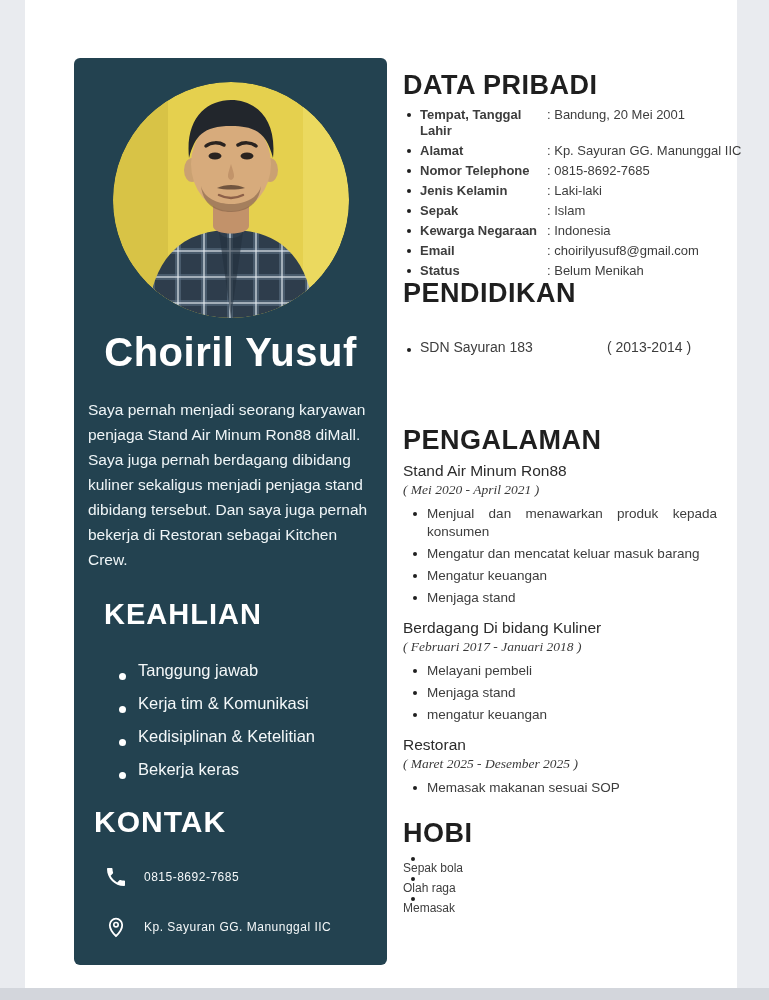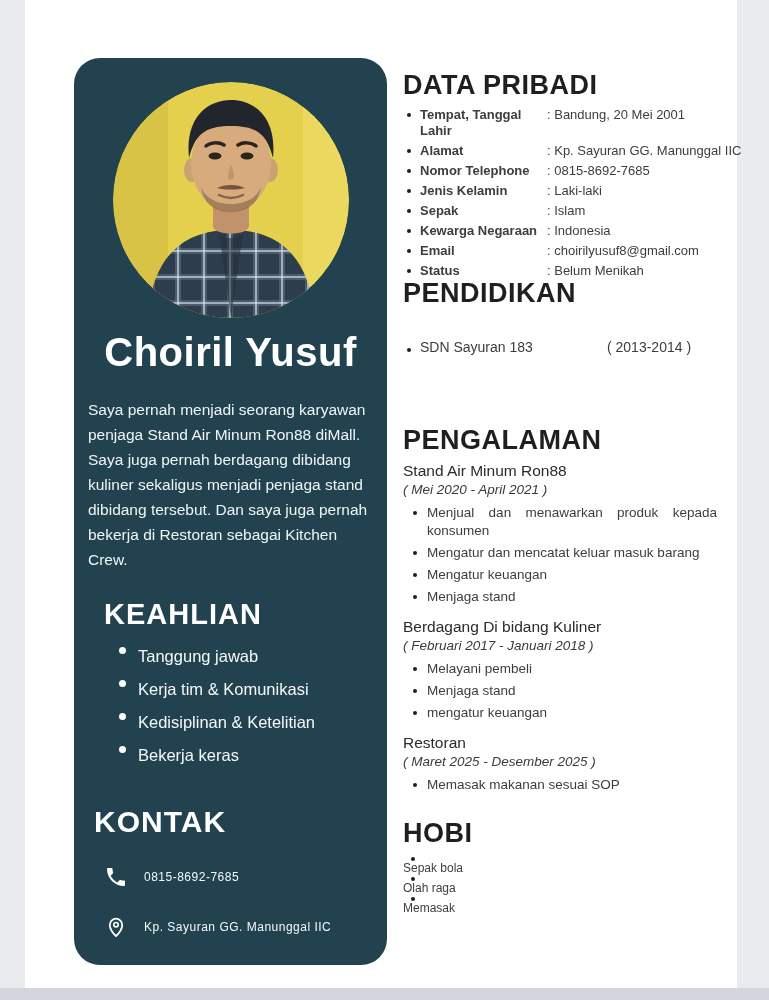--- a/index.html
+++ b/index.html
@@ -20,21 +20,21 @@
     left: 25px; top: 0;
     width: 712px; height: 988px;
     background: #ffffff;
   }
   
   .sidebar {
     position: absolute;
     left: 49px; top: 58px;
     width: 313px; height: 907px;
     background: #234250;
-    border-radius: 26px;
+    border-radius: 6px;
     color: #f4f8f9;
     overflow: hidden;
   }
   .photo-wrap {
     width: 236px; height: 236px;
     margin: 24px auto 0 auto;
     border-radius: 50%;
     overflow: hidden;
   }
   .photo-wrap svg { display: block; }
@@ -53,21 +53,21 @@
     color: #eff5f7;
   }
   .side-heading {
     font-weight: bold;
     color: #ffffff;
     letter-spacing: 1px;
   }
   .skills-title { margin: 26px 0 0 30px; font-size: 29px; }
   .skills-list { list-style: none; margin-top: 16px; }
   .skills-list li {
-    display: flex; align-items: flex-start;
+    display: flex; align-items: flex-end;
     padding-left: 45px;
     height: 33px;
     font-size: 16.5px;
   }
   .dot-w {
     width: 7px; height: 7px; border-radius: 50%;
     background: #ffffff; margin-right: 12px; flex: 0 0 auto;
   }
   .contact-title { margin: 26px 0 0 20px; font-size: 30px; }
   .contact-row {
@@ -103,21 +103,21 @@
   }
   .plabel { width: 127px; flex: 0 0 auto; font-weight: bold; }
   .pvalue { flex: 1; }
   .sec-education { position: absolute; top: 278px; left: 0; width: 358px; }
   .edu-row { display: flex; align-items: center; margin-top: 30px; font-size: 14px; }
   .edu-name { width: 187px; flex: 0 0 auto; }
   .sec-experience { position: absolute; top: 425px; left: 0; width: 358px; }
   .job { margin-top: 6px; }
   .job + .job { margin-top: 12px; }
   .job-name { font-size: 15.5px; font-weight: 500; color: #2b2b2b; }
-  .job-period { font-size: 13.5px; font-style: italic; color: #3a3a3a; margin-top: 2px; }
+  .job-period { font-size: 13.5px; font-style: italic; color: #3a3a3a; margin-top: 2px; font-family: Liberation Serif, serif; }
   .duties { list-style: none; margin-top: 7px; }
   .duties li {
     display: flex; align-items: flex-start;
     margin-top: 4px;
     font-size: 13.5px; line-height: 18px;
   }
   .duties .dot-b { margin: 7px 10px 0 10px; }
   .duty-text { width: 290px; text-align: justify; }
   .sec-hobbies { position: absolute; top: 818px; left: 0; width: 358px; }
   .hobby-list { list-style: none; margin-top: 8px; }

